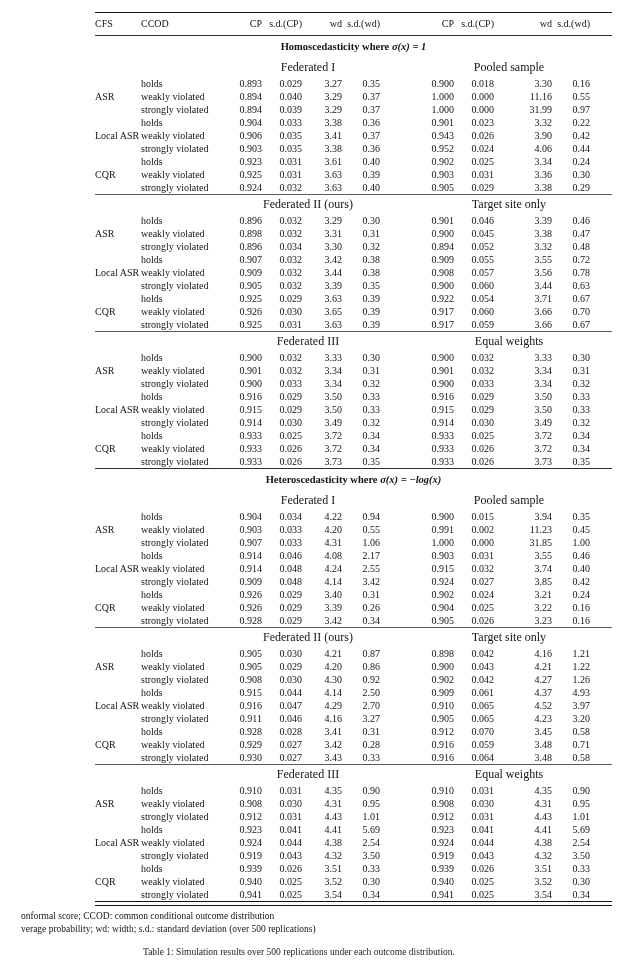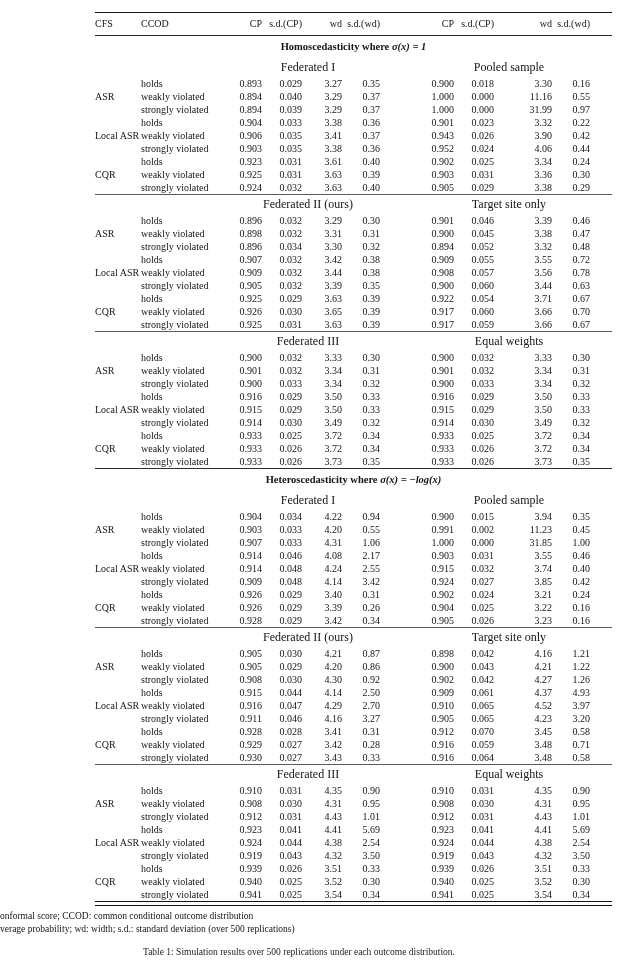--- a/index.html
+++ b/index.html
@@ -22,21 +22,21 @@
   .num{text-align:right;}
   .lft{text-align:left;}
   .sec-title{height:22px;line-height:22px;text-align:center;font-weight:bold;font-size:10.5px;}
   .sec-title .math{font-style:italic;}
   .sub-row{
     display:grid;
     grid-template-columns:141px 144px 48px 162px 22px;
     height:19px;line-height:19px;font-size:12px;white-space:nowrap;
   }
   .sub-row .sh{text-align:center;}
-  .footnotes{position:absolute;left:0;top:910px;font-size:9.5px;line-height:13px;color:#141414;white-space:nowrap;}
+  .footnotes{position:absolute;left:0;top:910px;font-size:9.5px;line-height:13px;color:#141414;white-space:nowrap;padding-left:21px;}
   .caption{position:absolute;left:12px;top:947px;width:574px;text-align:center;font-size:9.5px;color:#222;}
 </style>
 </head>
 <body>
 
 <div class="tbl">
   <div class="rule heavy"></div>
   <div class="row hdr">
     <span class="lft">CFS</span>
     <span class="lft">CCOD</span>

